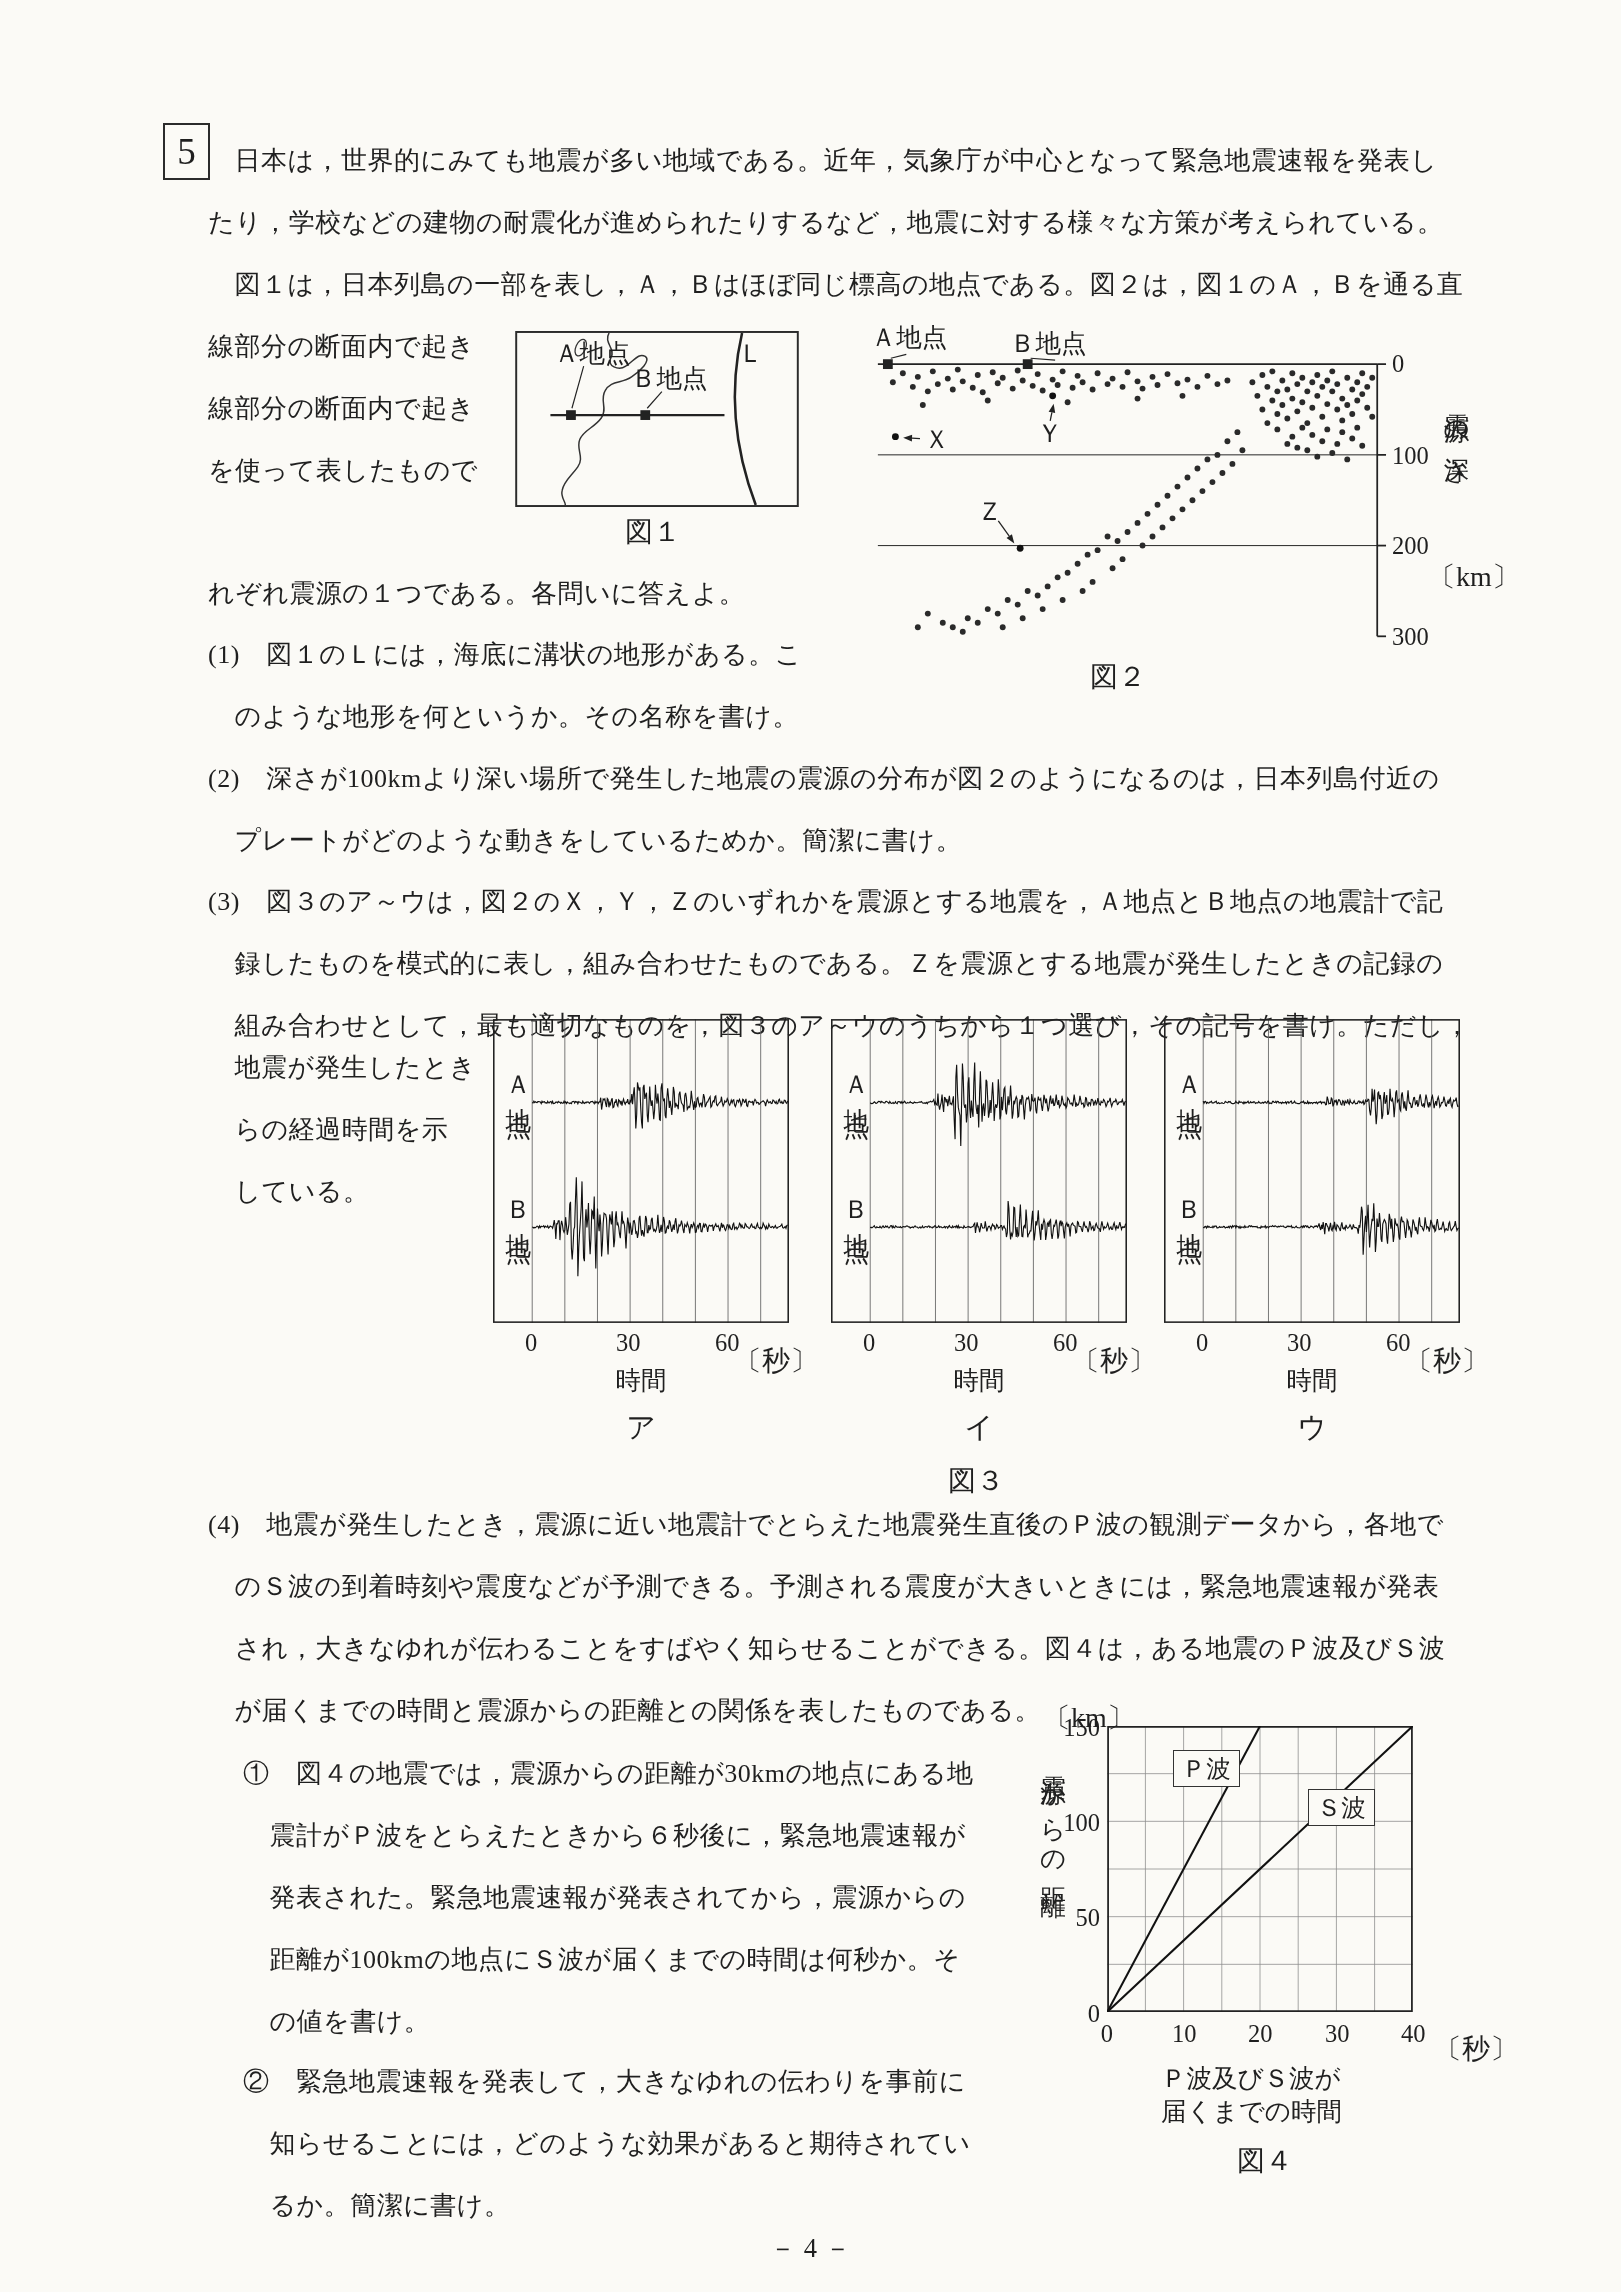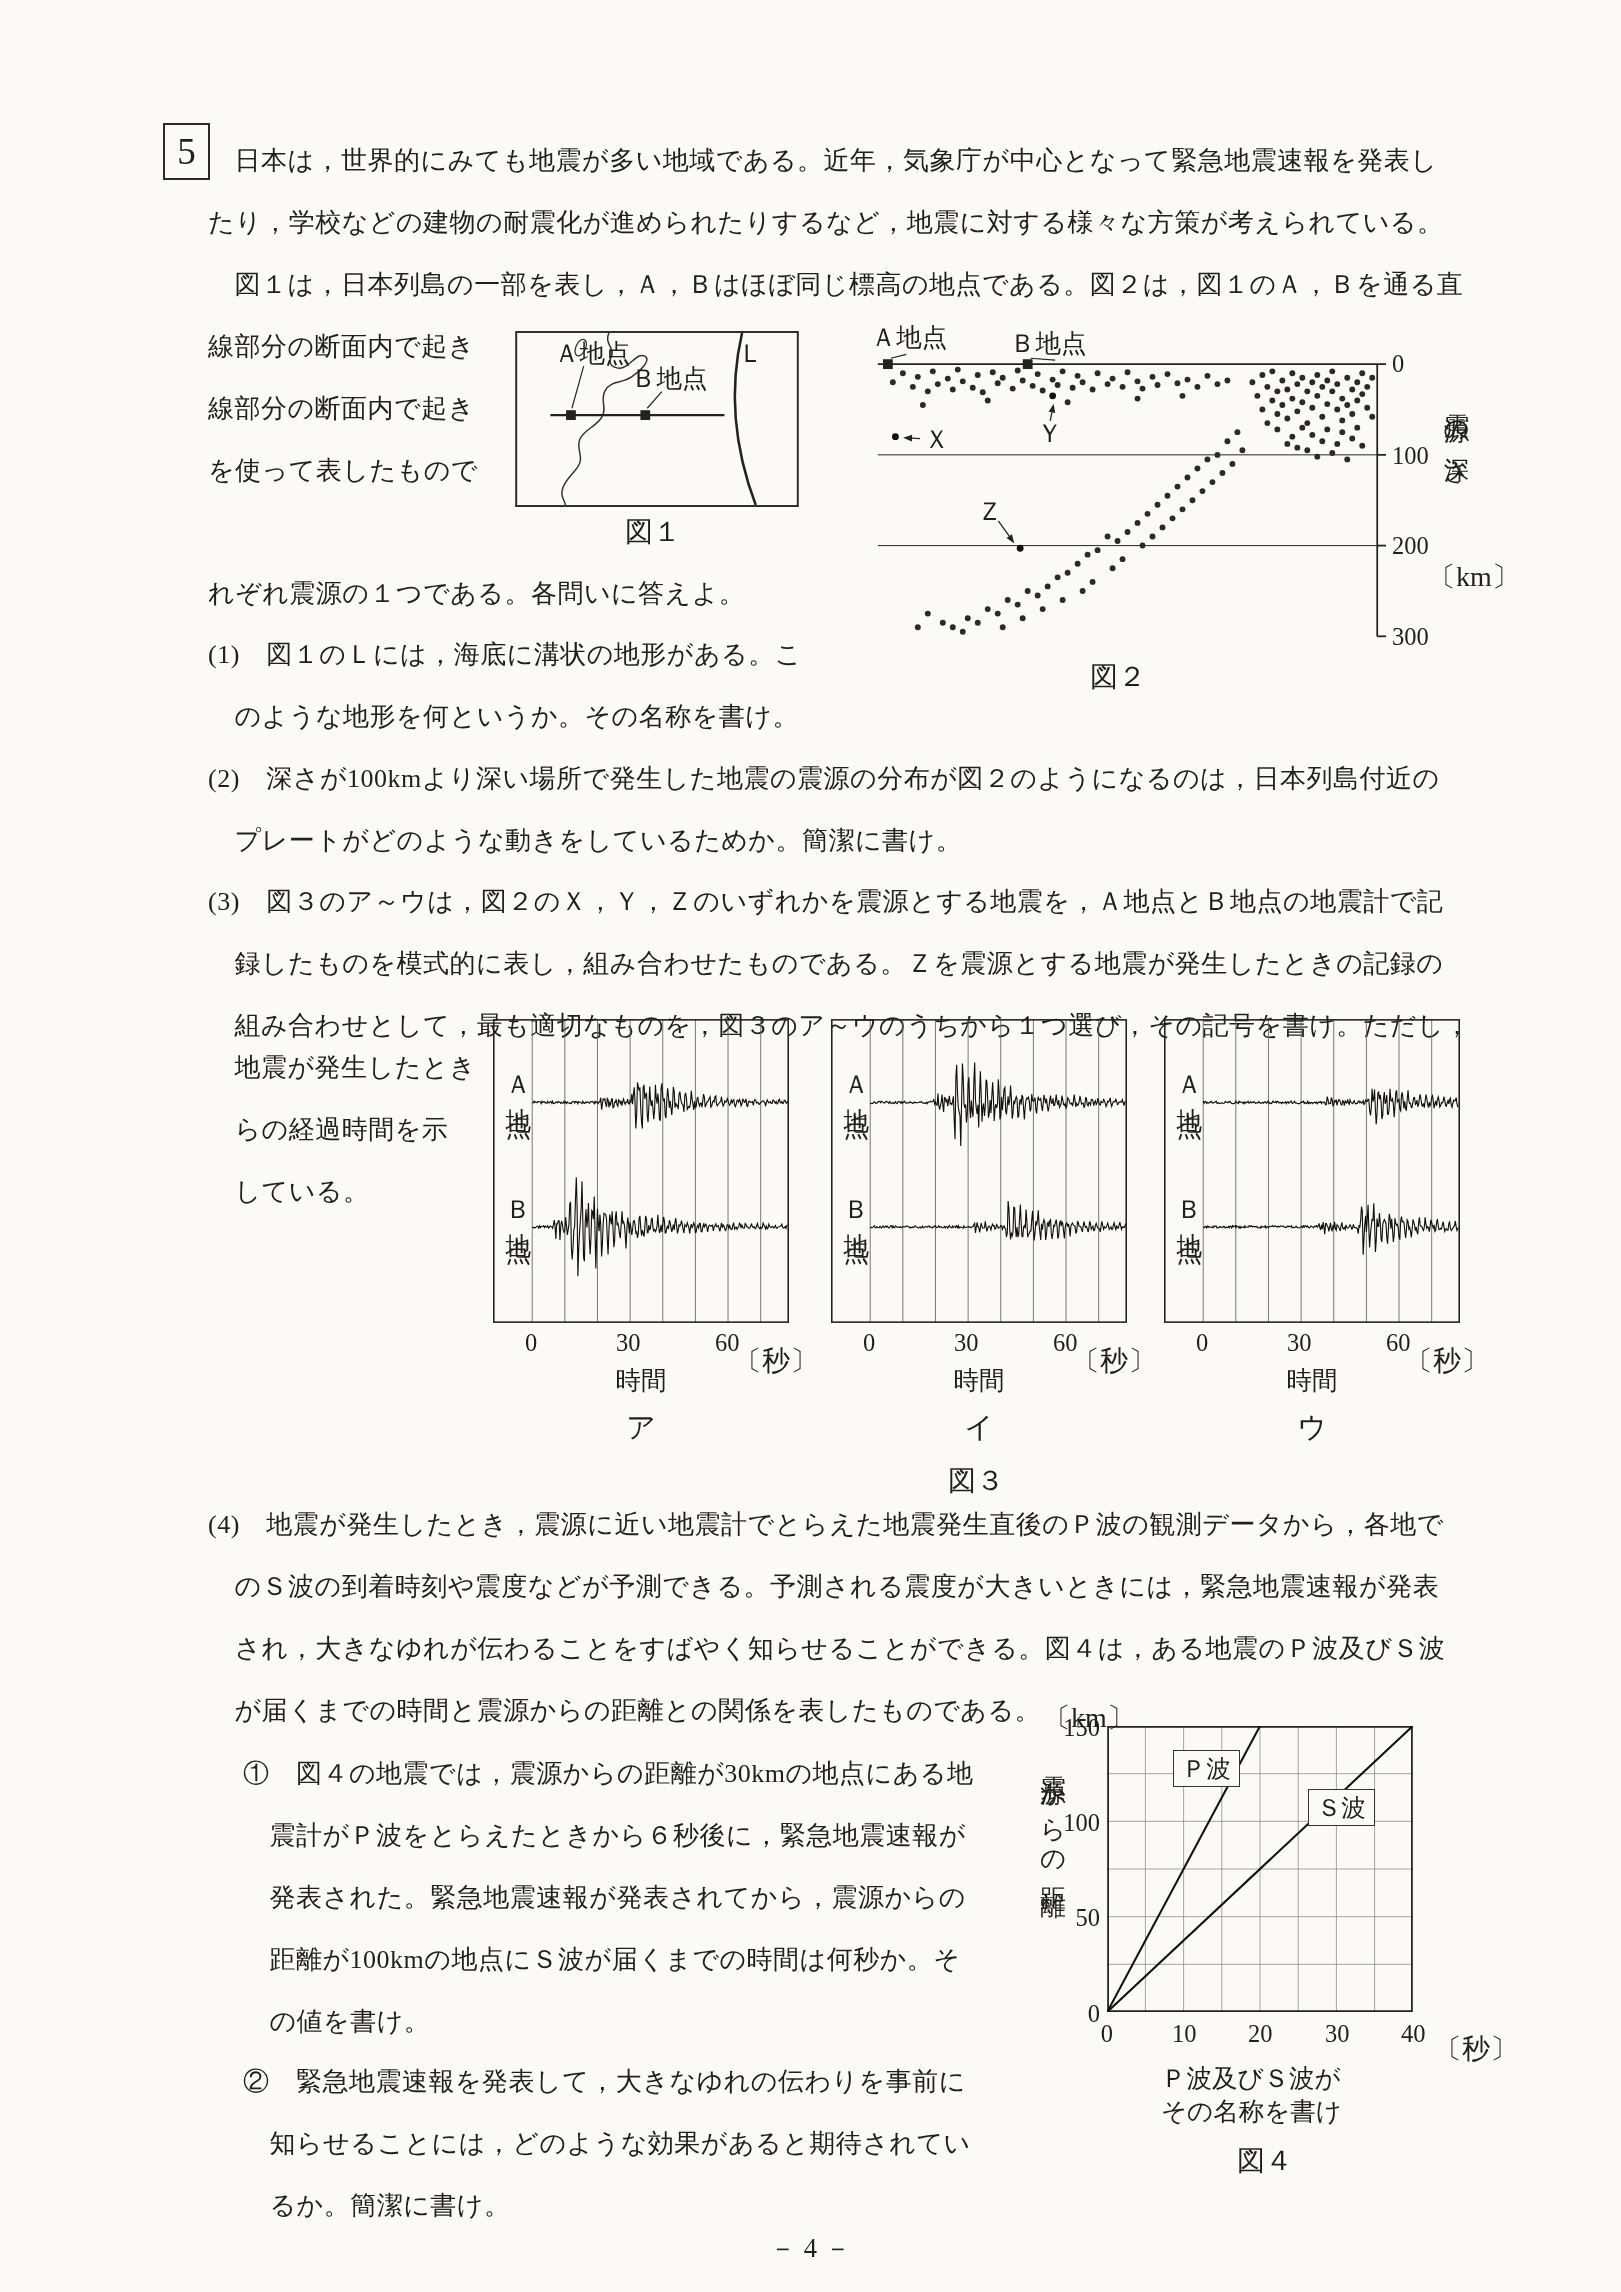--- a/index.html
+++ b/index.html
@@ -404,20 +404,20 @@
     <div class="vtext" style="left:21.6px;top:57px">震源からの距離</div>
     <div class="curve-label" style="left:159px;top:51px">Ｐ波</div>
     <div class="curve-label" style="left:294px;top:90px">Ｓ波</div>
     <div class="tick" style="left:81px;top:321px;width:23.5px;text-align:center">0</div>
     <div class="tick" style="left:158px;top:321px;width:23.5px;text-align:center">10</div>
     <div class="tick" style="left:234px;top:321px;width:23.5px;text-align:center">20</div>
     <div class="tick" style="left:311px;top:321px;width:23.5px;text-align:center">30</div>
     <div class="tick" style="left:387px;top:321px;width:23.5px;">40</div>
     <div class="unit" style="left:420px;top:331px">〔秒〕</div>
     <div class="flabel" style="left:147px;top:365px">Ｐ波及びＳ波が</div>
-    <div class="flabel" style="left:147px;top:398px">その名称を書け</div>
+    <div class="flabel" style="left:147px;top:398px">届くまでの時間</div>
     <div class="cap" style="left:223px;top:443px">図４</div>
   </div>
 
   <div class="tblock" style="left:0;top:2217px;width:1621px;text-align:center;font-size:26.5px">－ 4 －</div>
 
 </div>
 
 
 </body></html>

